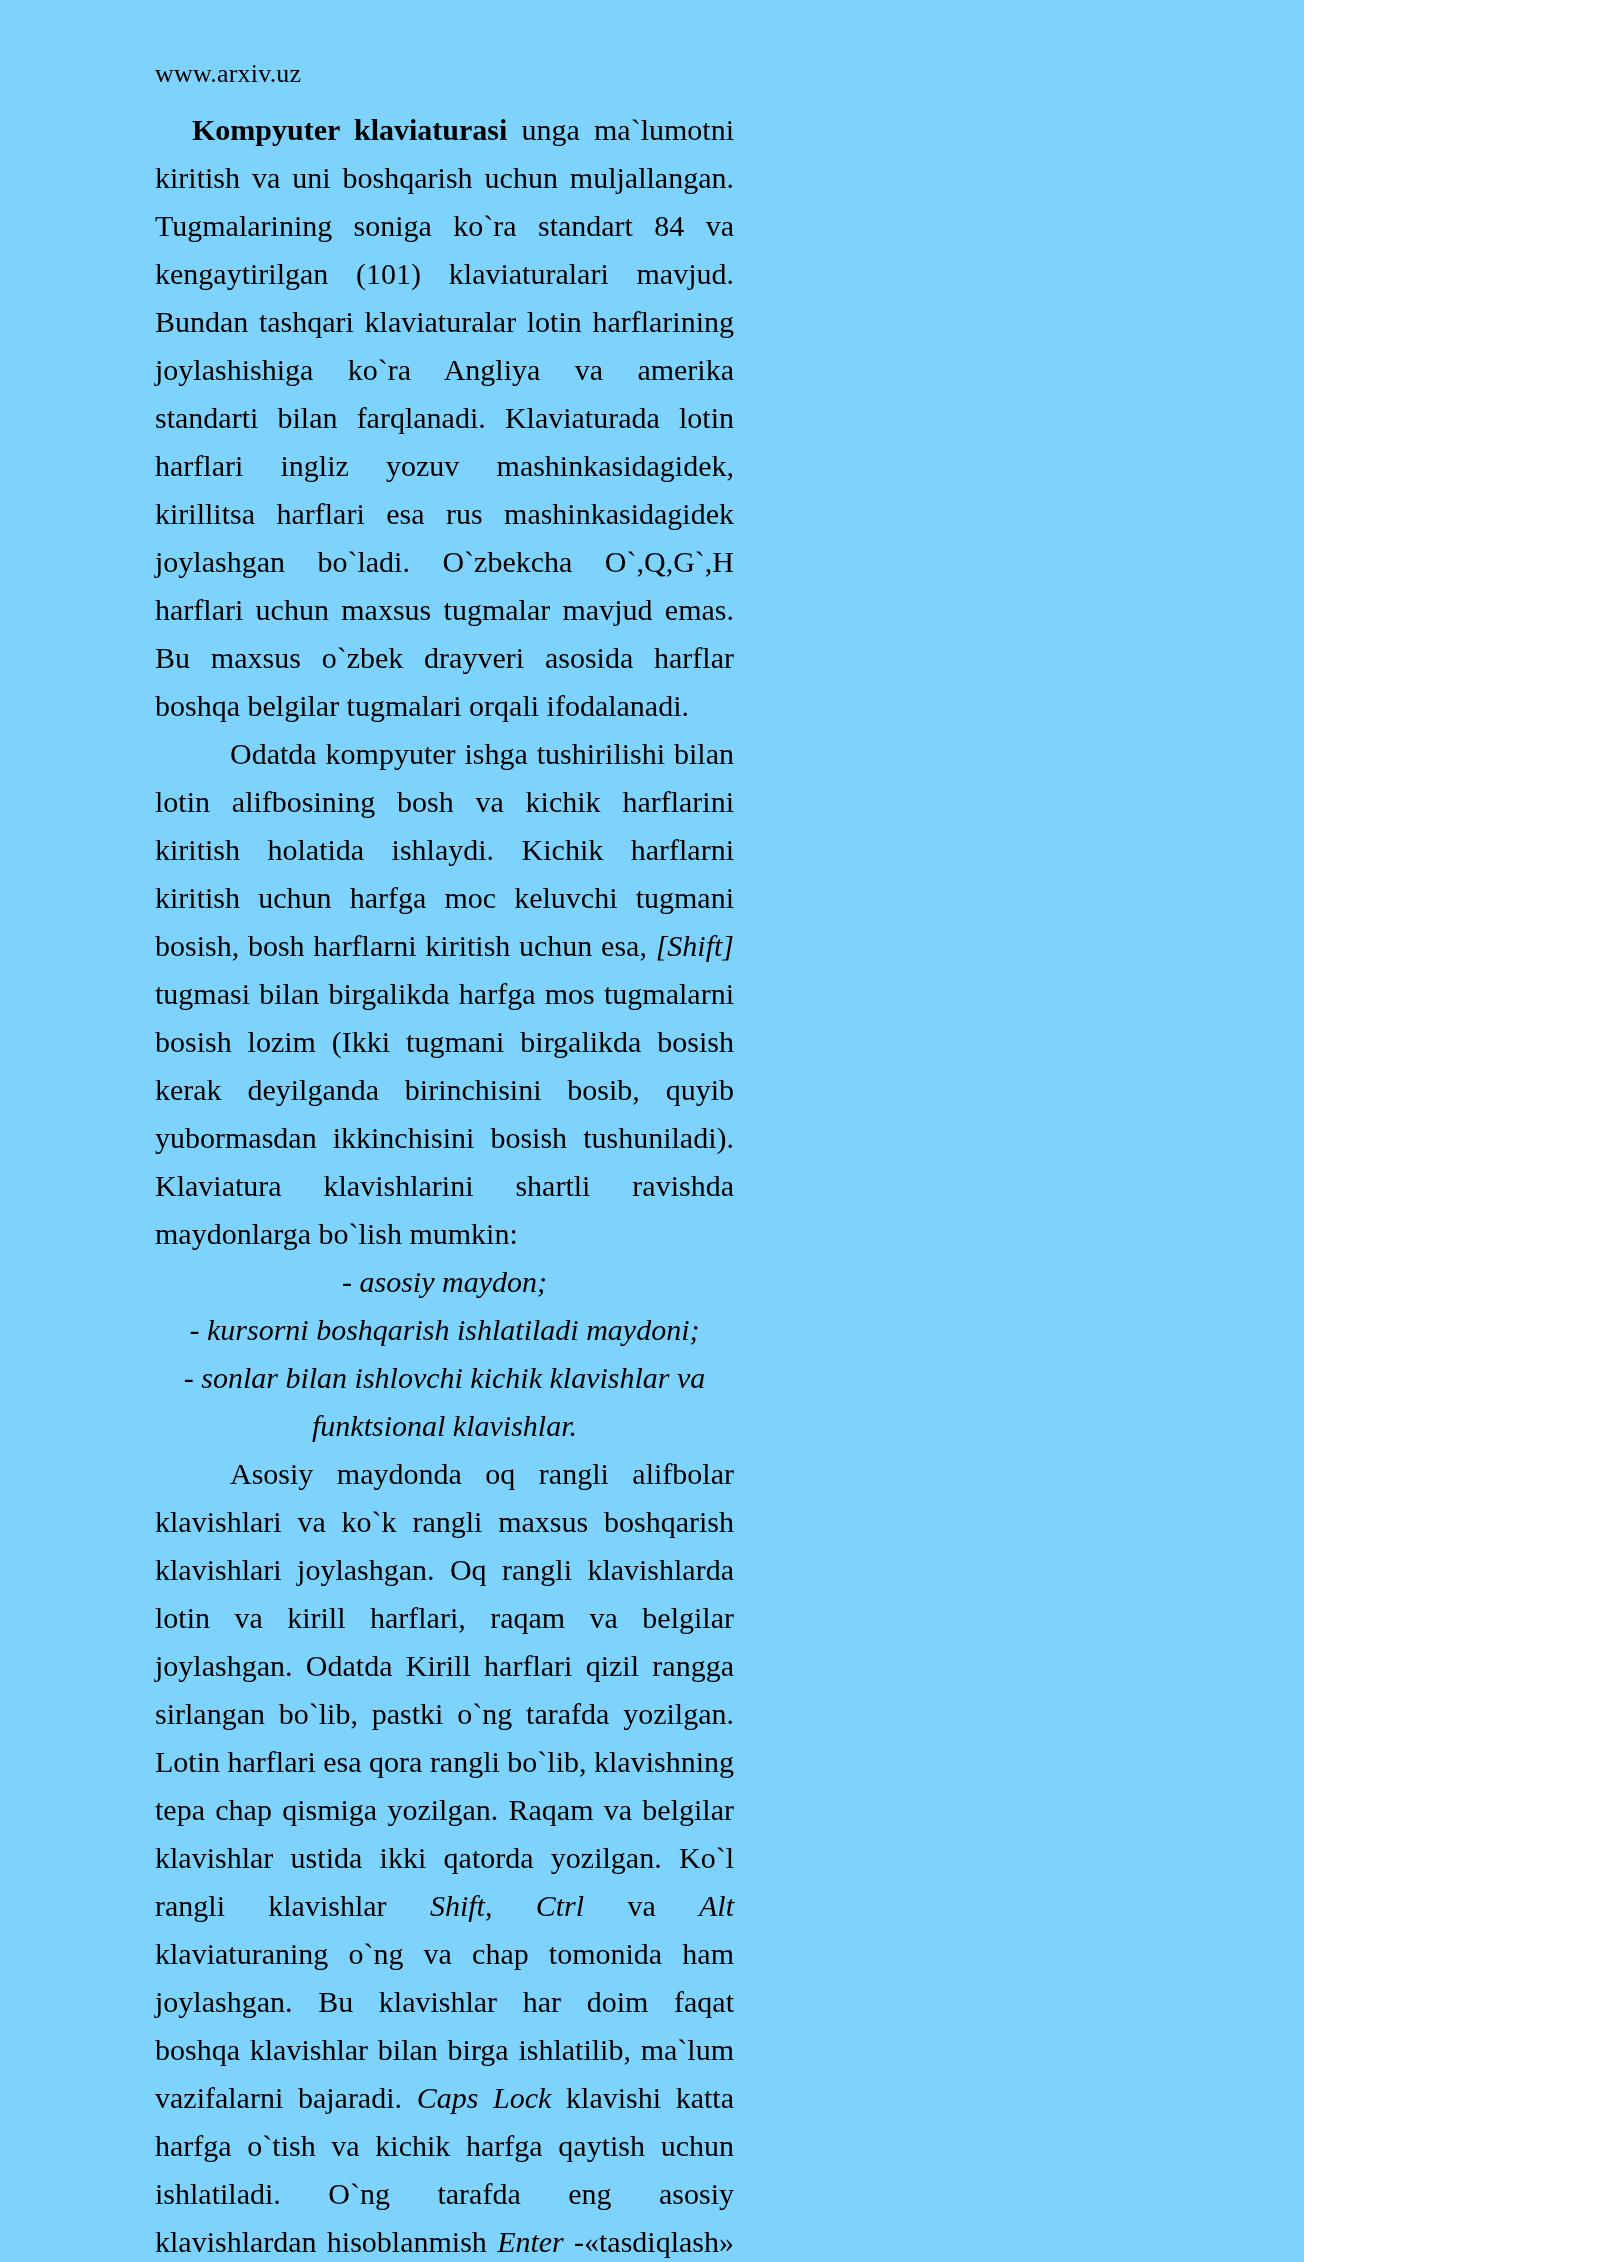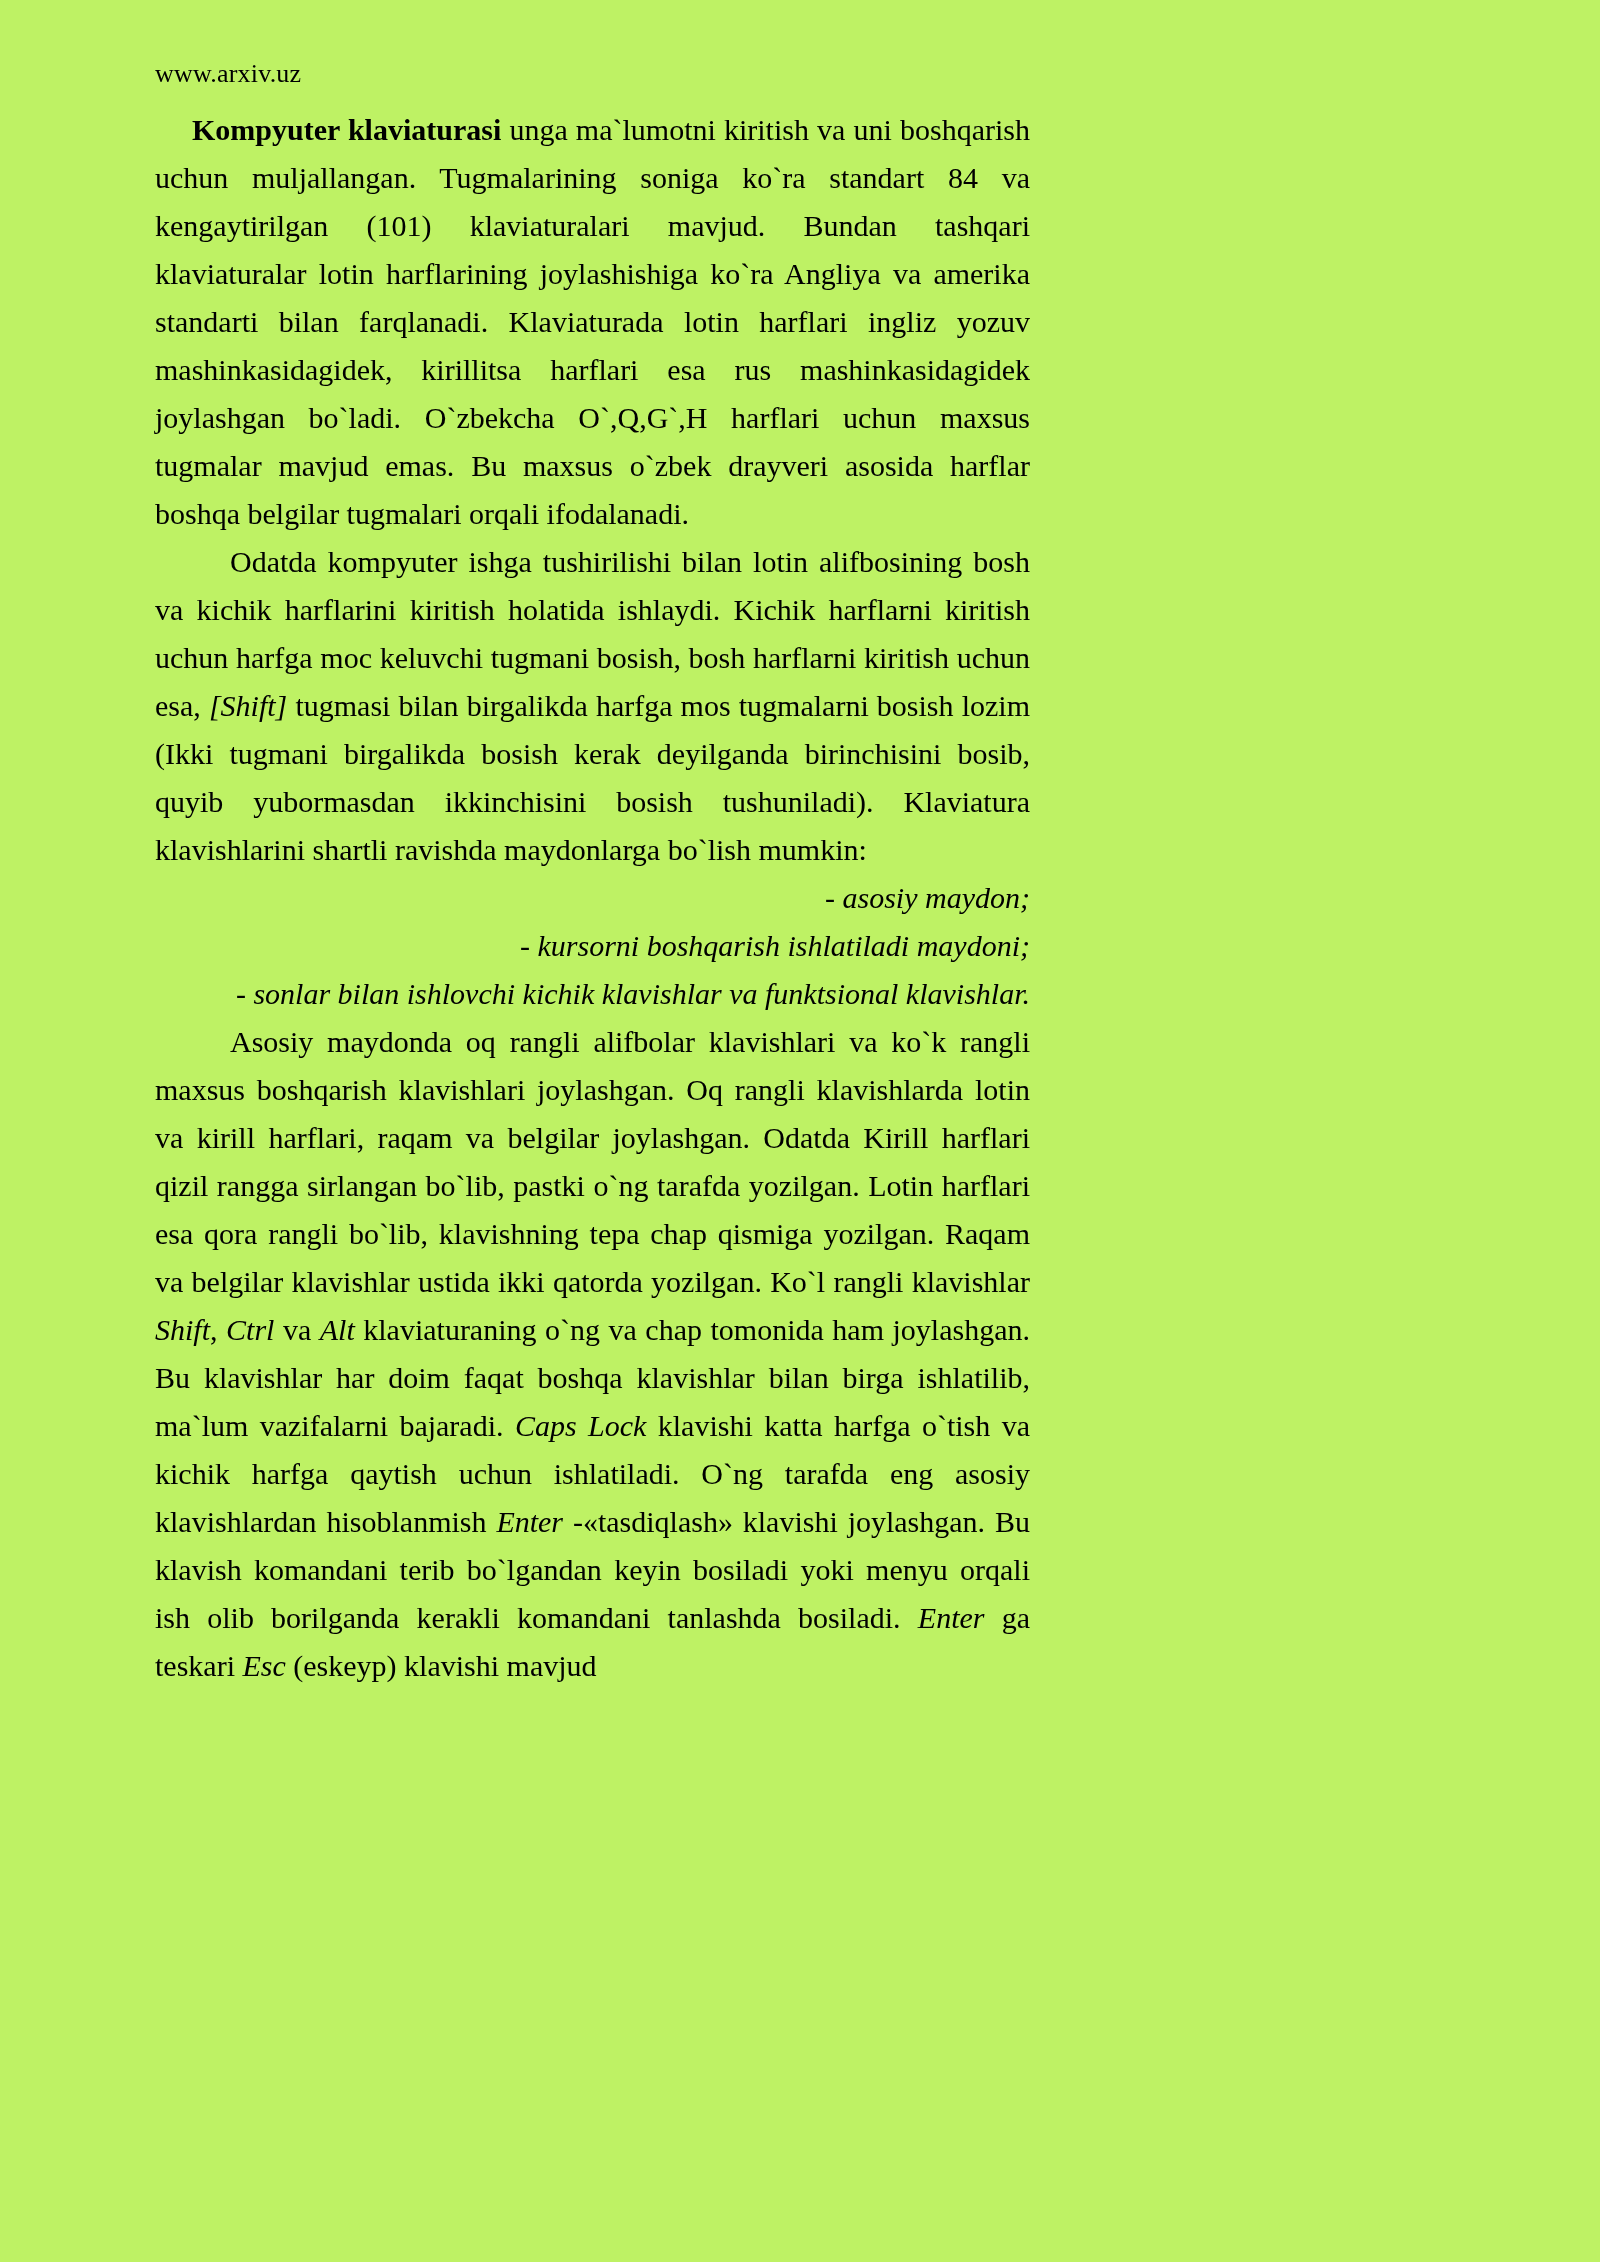--- a/index.html
+++ b/index.html
@@ -7,23 +7,23 @@
     padding: 0;
     background: #ffffff;
   }
   body {
     font-family: "Liberation Serif", "DejaVu Serif", serif;
     color: #000000;
     -webkit-font-smoothing: antialiased;
   }
   .page {
     position: relative;
-    width: 1600px;
+    width: 1304px;
     height: 2262px;
-    background: #bef264;
+    background: #7dd3fc;
     box-sizing: border-box;
     padding: 56px 570px 8px 155px;
     overflow: hidden;
   }
   .site-header {
     font-size: 26px;
     line-height: 36px;
     margin: 0 0 14px 0;
     letter-spacing: 0.2px;
     white-space: nowrap;
@@ -36,21 +36,21 @@
     margin: 0;
     hyphens: none;
   }
   .body-text.indented {
     text-indent: 75px;
   }
   .list-line {
     font-size: 30px;
     line-height: 48px;
     margin: 0;
-    text-align: right;
+    text-align: center;
     font-style: italic;
   }
   .list-line .dash {
     font-style: normal;
   }
   b, .bold { font-weight: 700; margin-left: 37px; }
   i, .ital { font-style: italic; }
   .nowrap { white-space: nowrap; }
 </style>
 </head>

